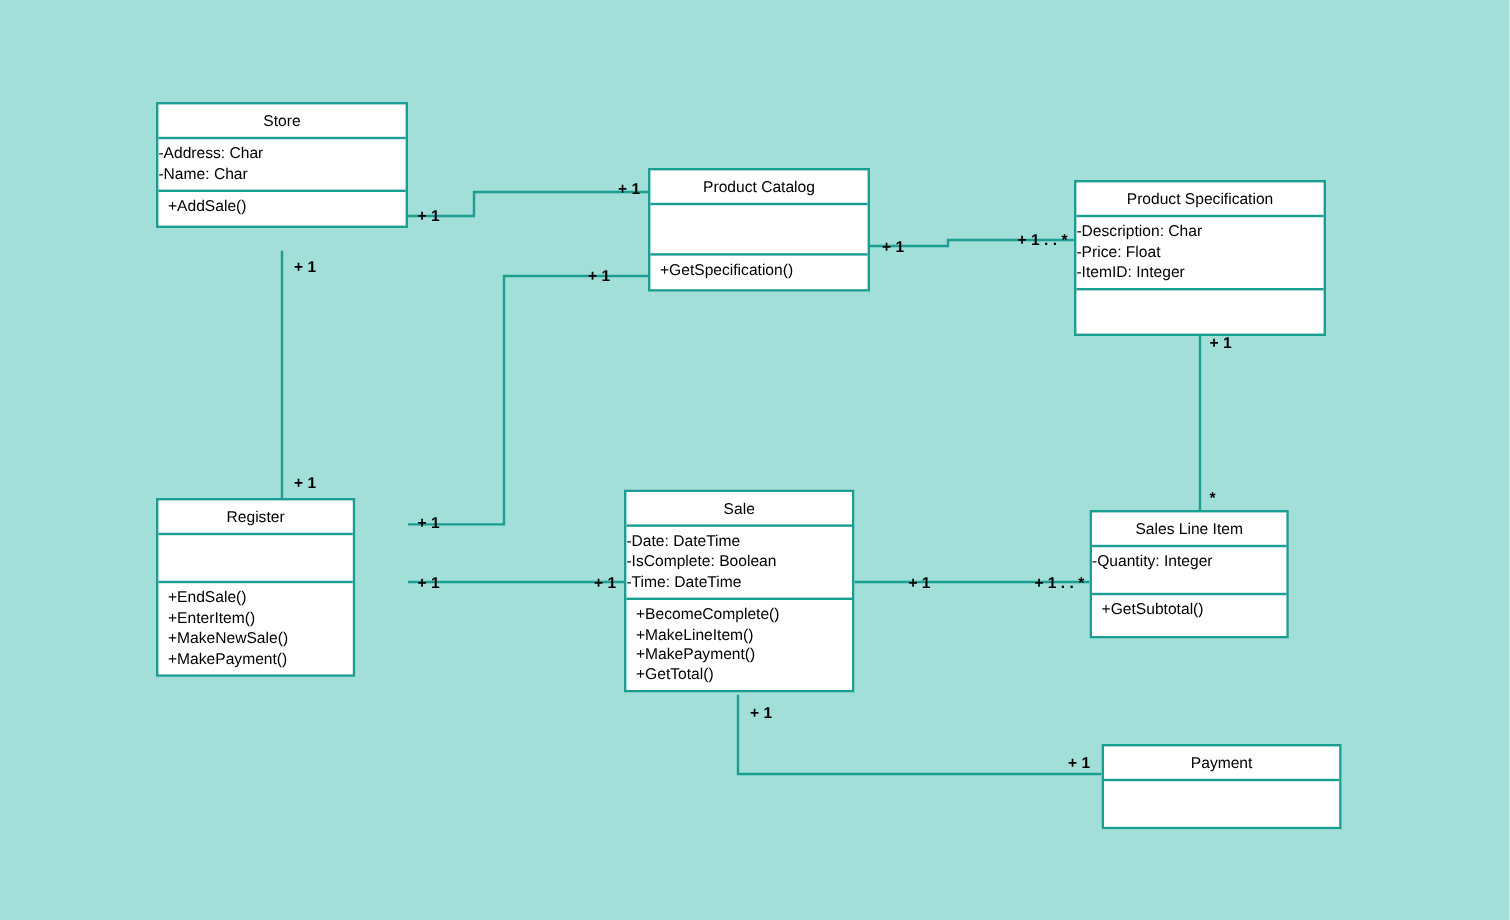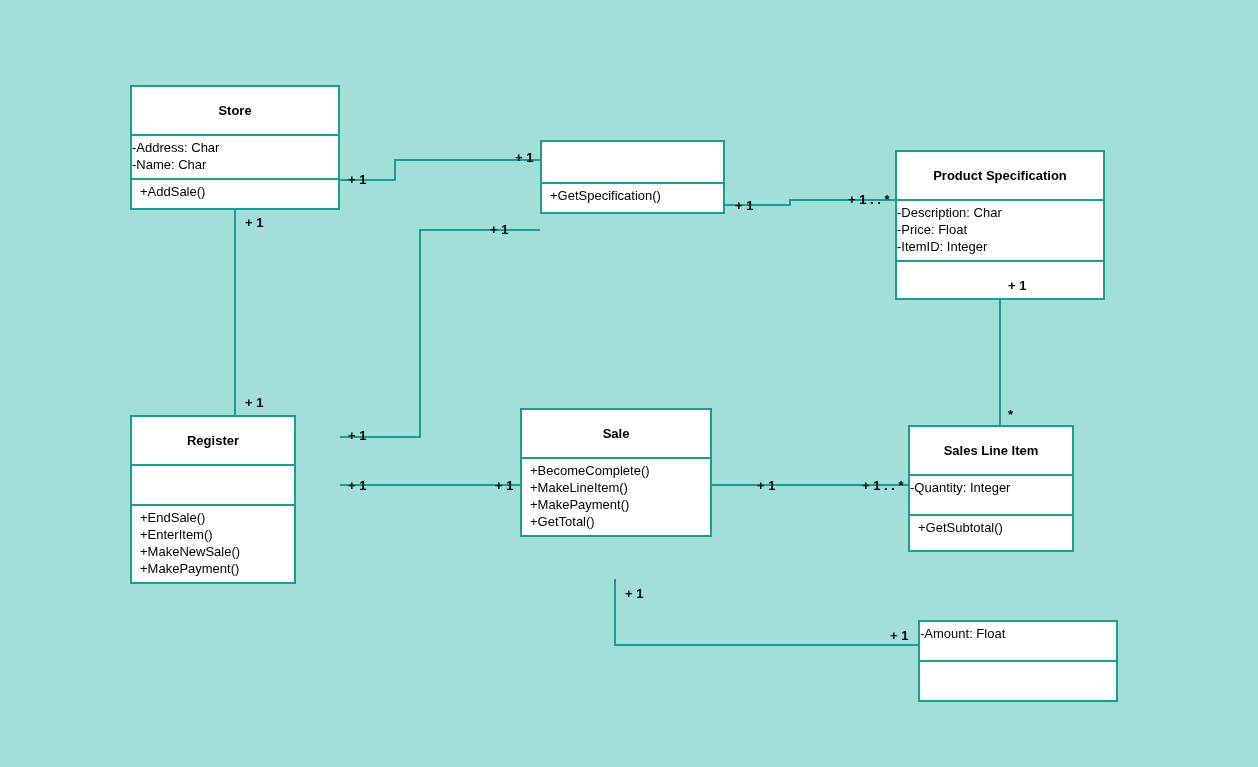--- a/index.html
+++ b/index.html
@@ -17,22 +17,22 @@
     border-bottom: 2px solid #000;
   }
   .class-box {
     position: absolute;
     background: #fff;
     border: 2px solid #1b9e92;
     box-sizing: border-box;
   }
   .class-title {
     text-align: center;
-    font-weight: bold;
-    padding: 16px 8px;
+    font-weight: normal;
+    padding: 6px 8px;
     border-bottom: 2px solid #1b9e92;
   }
   .class-attrs {
     padding: 4px 0;
     border-bottom: 2px solid #1b9e92;
     min-height: 20px;
     line-height: 1.3;
   }
   .class-ops {
     padding: 4px 8px;
@@ -90,20 +90,21 @@
     <div class="class-attrs">
       <div>-Address: Char</div>
       <div>-Name: Char</div>
     </div>
     <div class="class-ops">
       <div>+AddSale()</div>
     </div>
   </div>
 
   <div class="class-box" style="left:540px; top:140px; width:185px;">
+    <div class="class-title">Product Catalog</div>
     <div class="class-attrs" style="min-height:32px;"></div>
     <div class="class-ops">
       <div>+GetSpecification()</div>
     </div>
   </div>
 
   <div class="class-box" style="left:895px; top:150px; width:210px;">
     <div class="class-title">Product Specification</div>
     <div class="class-attrs">
       <div>-Description: Char</div>
@@ -119,42 +120,45 @@
     <div class="class-ops">
       <div>+EndSale()</div>
       <div>+EnterItem()</div>
       <div>+MakeNewSale()</div>
       <div>+MakePayment()</div>
     </div>
   </div>
 
   <div class="class-box" style="left:520px; top:408px; width:192px;">
     <div class="class-title">Sale</div>
+    <div class="class-attrs">
+      <div>-Date: DateTime</div>
+      <div>-IsComplete: Boolean</div>
+      <div>-Time: DateTime</div>
+    </div>
     <div class="class-ops">
       <div>+BecomeComplete()</div>
       <div>+MakeLineItem()</div>
       <div>+MakePayment()</div>
       <div>+GetTotal()</div>
     </div>
   </div>
 
   <div class="class-box" style="left:908px; top:425px; width:166px;">
     <div class="class-title">Sales Line Item</div>
     <div class="class-attrs" style="min-height:30px;">
       <div>-Quantity: Integer</div>
     </div>
     <div class="class-ops" style="min-height:26px;">
       <div>+GetSubtotal()</div>
     </div>
   </div>
 
   <div class="class-box" style="left:918px; top:620px; width:200px;">
-    <div class="class-attrs" style="min-height:30px;">
-      <div>-Amount: Float</div>
-    </div>
+    <div class="class-title">Payment</div>
     <div class="class-ops" style="min-height:30px;"></div>
   </div>
 
   <div class="mlabel" style="left:348px; top:172px;">+ 1</div>
   <div class="mlabel" style="left:515px; top:150px;">+ 1</div>
 
   <div class="mlabel" style="left:245px; top:215px;">+ 1</div>
   <div class="mlabel" style="left:245px; top:395px;">+ 1</div>
 
   <div class="mlabel" style="left:735px; top:198px;">+ 1</div>

